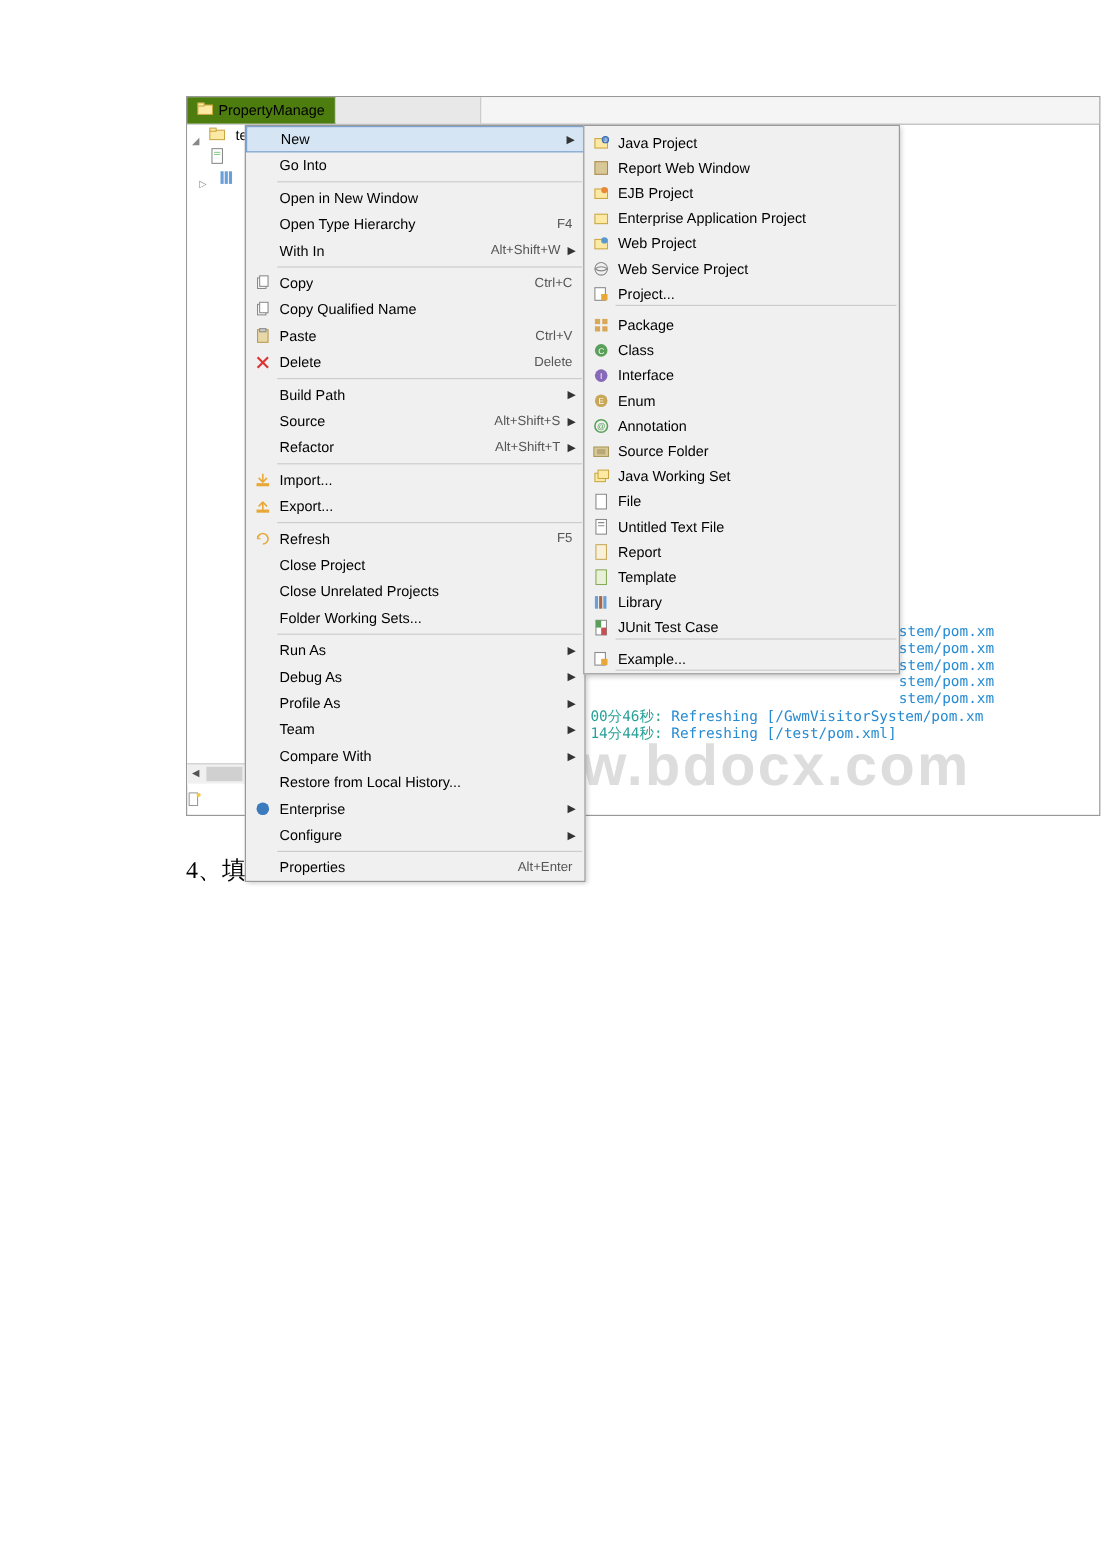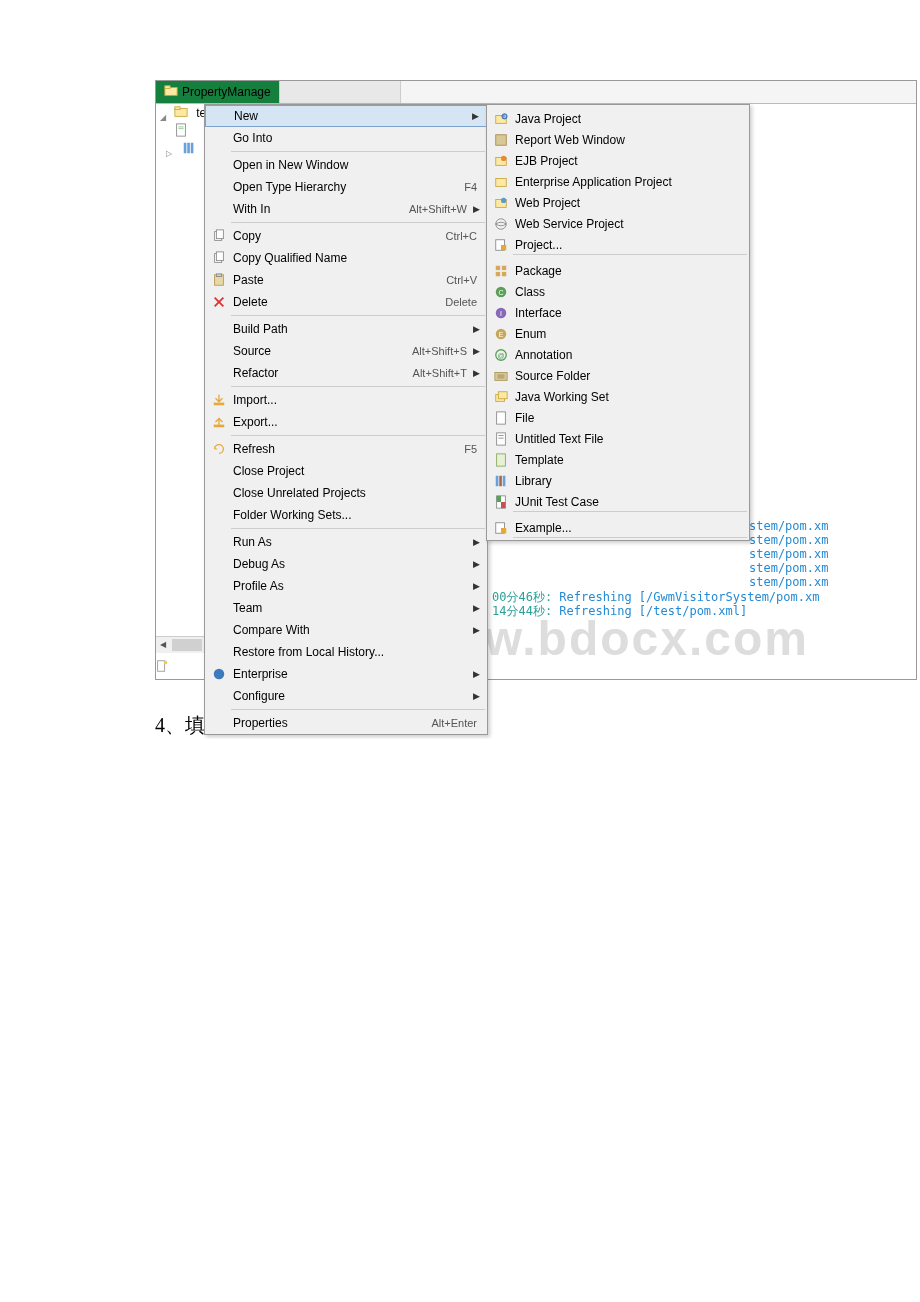--- a/index.html
+++ b/index.html
@@ -26,21 +26,21 @@
       align-items: center;
       height: 22px;
       background: #f5f5f5;
       border-bottom: 1px solid #bbb;
     }
     .tab {
       display: flex;
       align-items: center;
       padding: 2px 8px;
       gap: 4px;
-      background: #15803d;
+      background: #4d7c0f;
       border-right: 1px solid #ccc;
       height: 100%;
       box-sizing: border-box;
     }
     .tab-hidden {
       width: 120px;
       height: 100%;
       background: #e8e8e8;
       border-right: 1px solid #ccc;
     }
@@ -580,20 +580,28 @@
               <rect x="3" y="1" width="10" height="14" fill="#fff" stroke="#888"></rect>
               <line x1="5" y1="4" x2="11" y2="4" stroke="#888"></line>
               <line x1="5" y1="7" x2="11" y2="7" stroke="#888"></line>
             </svg>
           </span>
         <span class="menu-label">Untitled Text File</span>
       </div>
       <div class="sub-row">
         <span class="menu-icon">
             <svg class="icn" viewBox="0 0 16 16">
+              <rect x="3" y="1" width="10" height="14" fill="#f8f0d8" stroke="#c8a858"></rect>
+            </svg>
+          </span>
+        <span class="menu-label">Report</span>
+      </div>
+      <div class="sub-row">
+        <span class="menu-icon">
+            <svg class="icn" viewBox="0 0 16 16">
               <rect x="3" y="1" width="10" height="14" fill="#e8f0d8" stroke="#88a858"></rect>
             </svg>
           </span>
         <span class="menu-label">Template</span>
       </div>
       <div class="sub-row">
         <span class="menu-icon">
             <svg class="icn" viewBox="0 0 16 16">
               <rect x="2" y="2" width="3" height="12" fill="#6aa0d8"></rect>
               <rect x="6" y="2" width="3" height="12" fill="#a86848"></rect>

